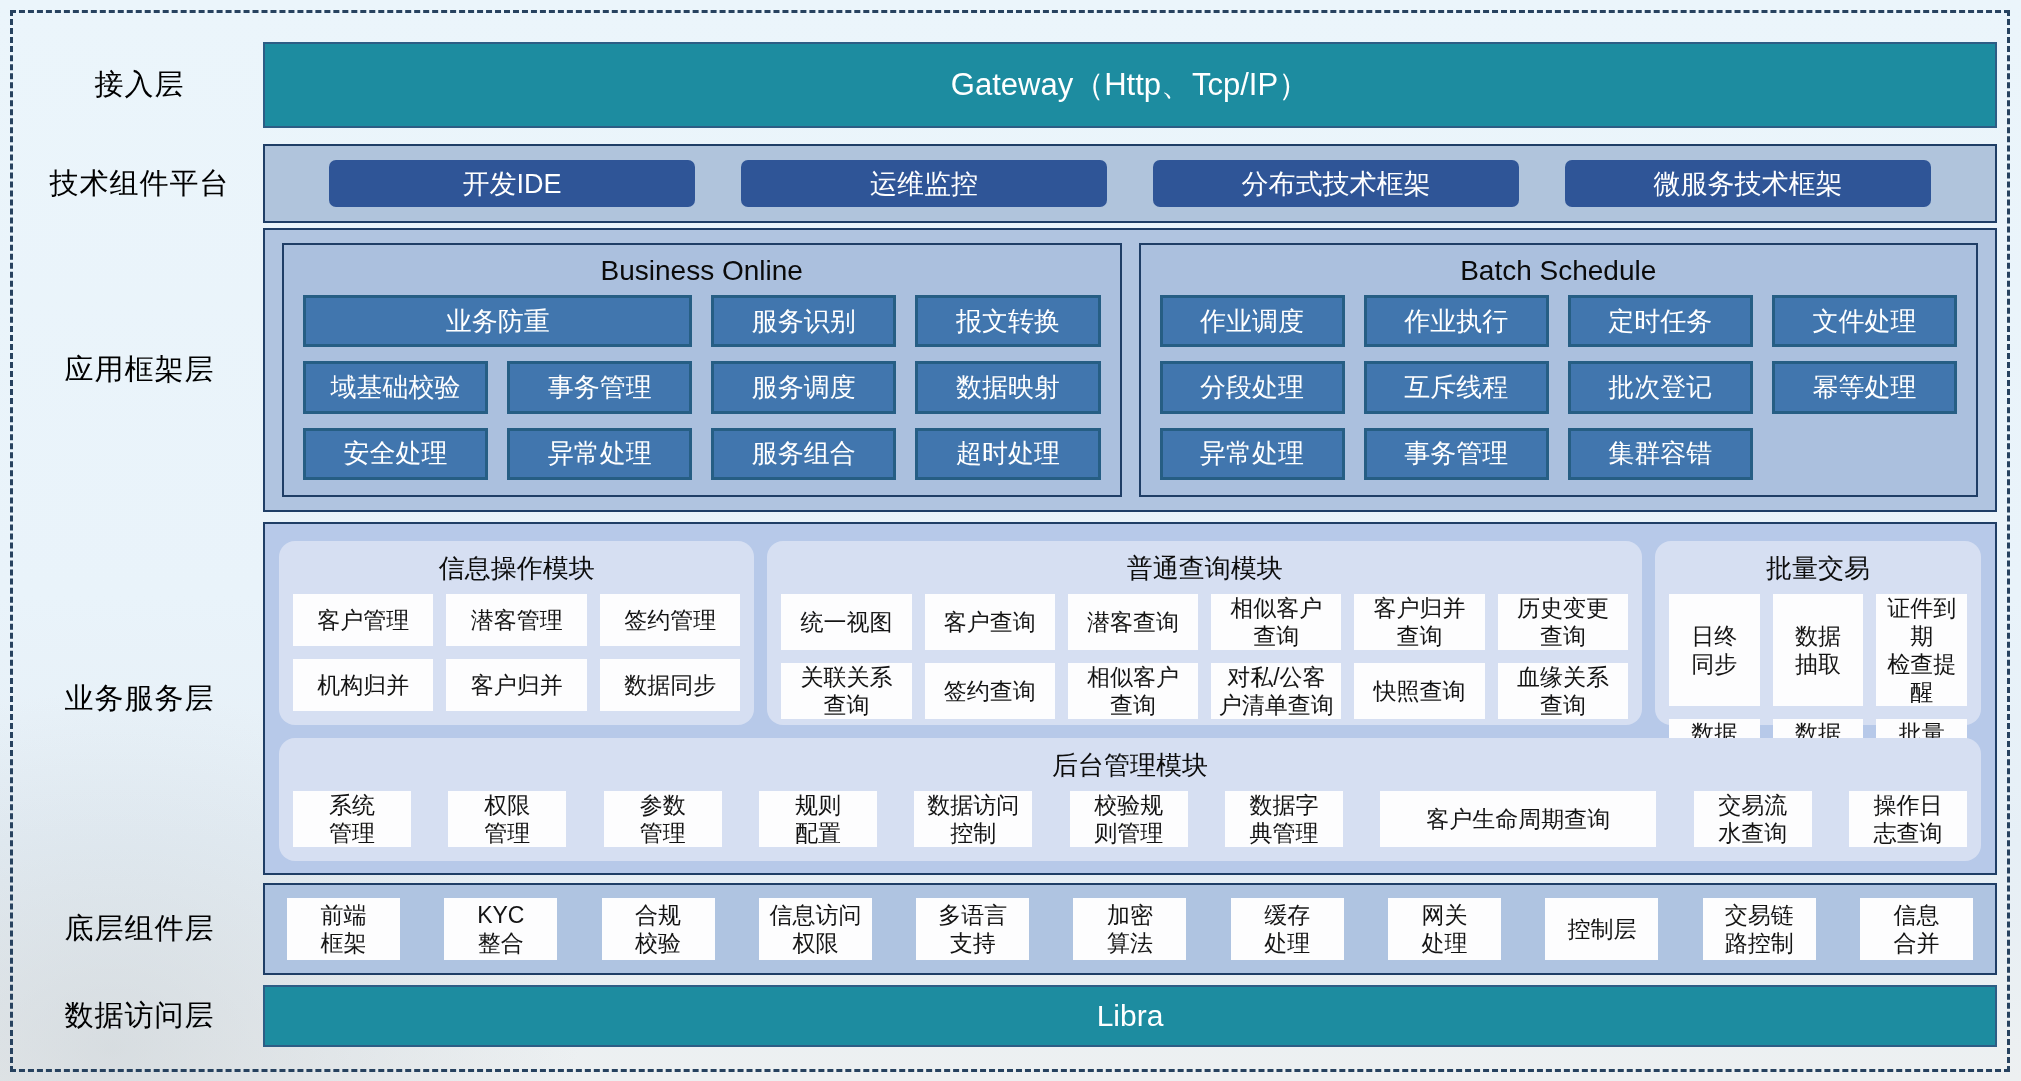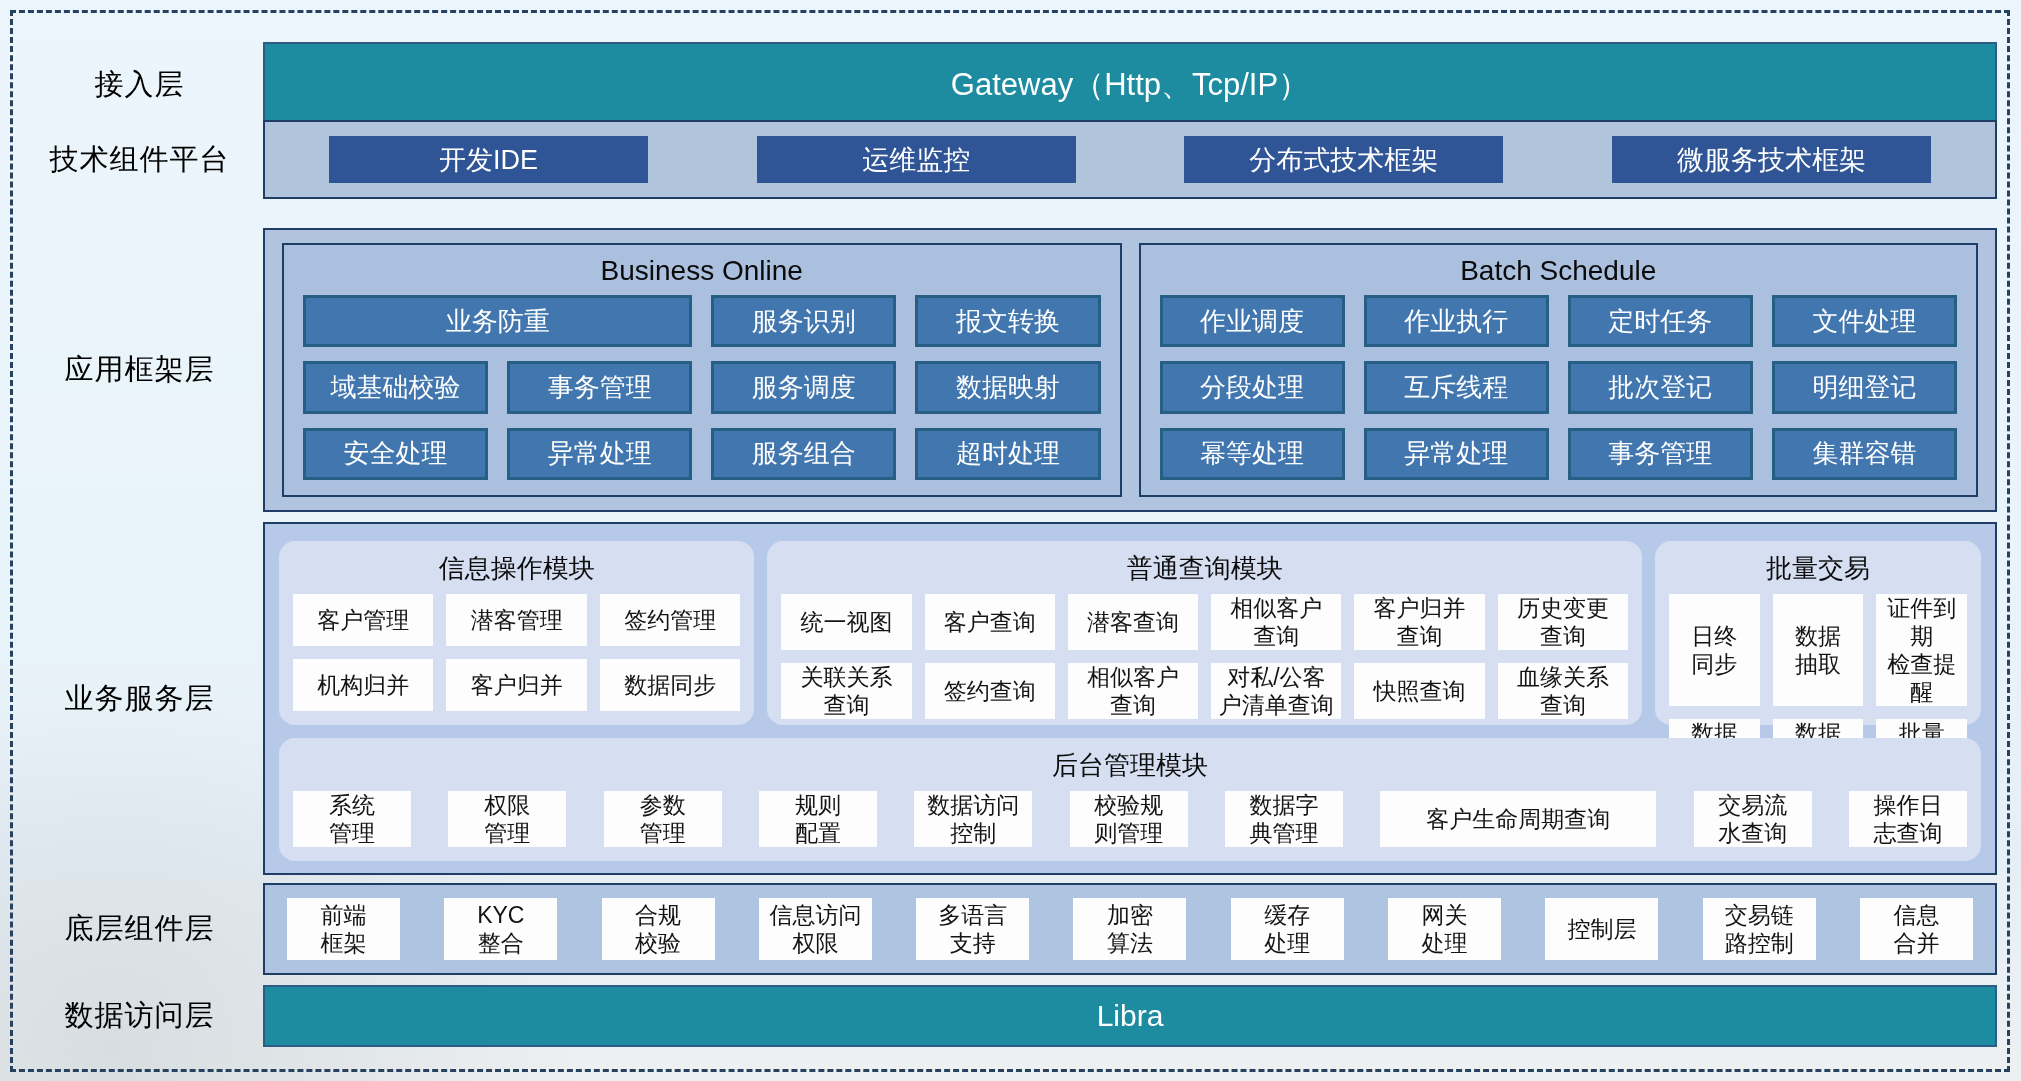--- a/index.html
+++ b/index.html
@@ -18,22 +18,22 @@
     font-size:29px;letter-spacing:1px;color:#000;}
   .content{flex:1;min-width:0;}
 
   
   .teal-bar{height:100%;background:#1d8ca0;border:2px solid#2d5d85;display:flex;align-items:center;justify-content:center;
     color:#fff;font-size:31px;box-sizing:border-box;}
 
   
   .tech-panel{height:100%;background:#b0c4dc;border:2px solid #1f3e66;box-sizing:border-box;
     display:flex;align-items:center;justify-content:space-between;padding:0 64px;}
-  .tech-btn{width:319px;height:47px;background:#2f5597;color:#fff;display:flex;align-items:center;justify-content:center;
-    font-size:27px;}
+  .tech-btn{width:366px;height:47px;background:#2f5597;color:#fff;display:flex;align-items:center;justify-content:center;
+    font-size:27px;border-radius:7px;}
 
   
   .app-panel{height:100%;background:#b0c4e0;border:2px solid #1f3e66;box-sizing:border-box;
     display:flex;gap:17px;padding:13px 17px;}
   .group{flex:1;background:#abc0de;border:2px solid #1f3e66;box-sizing:border-box;
     display:flex;flex-direction:column;padding:6px 19px 15px;}
   .group-title{text-align:center;font-size:28px;color:#0a0a0a;padding:4px 0 8px;}
   .group-grid{flex:1;display:grid;grid-template-columns:repeat(4,1fr);column-gap:19px;row-gap:14px;}
   .app-btn{background:#4176ae;border:3px solid #265e84;box-sizing:border-box;color:#fff;
     display:flex;align-items:center;justify-content:center;font-size:26px;}
@@ -66,21 +66,21 @@
 <div class="canvas">
   <div class="frame"></div>
 
   <div class="row" style="top:42px;height:86px;">
     <div class="layer-label">接入层</div>
     <div class="content">
       <div class="teal-bar">Gateway（Http、Tcp/IP）</div>
     </div>
   </div>
 
-  <div class="row" style="top:120px;height:79px;">
+  <div class="row" style="top:144px;height:79px;">
     <div class="layer-label">技术组件平台</div>
     <div class="content">
       <div class="tech-panel">
         <div class="tech-btn">开发IDE</div>
         <div class="tech-btn">运维监控</div>
         <div class="tech-btn">分布式技术框架</div>
         <div class="tech-btn">微服务技术框架</div>
       </div>
     </div>
   </div>
@@ -110,21 +110,20 @@
         <div class="group">
           <div class="group-title">Batch Schedule</div>
           <div class="group-grid">
             <div class="app-btn">作业调度</div>
             <div class="app-btn">作业执行</div>
             <div class="app-btn">定时任务</div>
             <div class="app-btn">文件处理</div>
             <div class="app-btn">分段处理</div>
             <div class="app-btn">互斥线程</div>
             <div class="app-btn">批次登记</div>
-            <div class="app-btn">明细登记</div>
             <div class="app-btn">幂等处理</div>
             <div class="app-btn">异常处理</div>
             <div class="app-btn">事务管理</div>
             <div class="app-btn">集群容错</div>
           </div>
         </div>
 
       </div>
     </div>
   </div>

